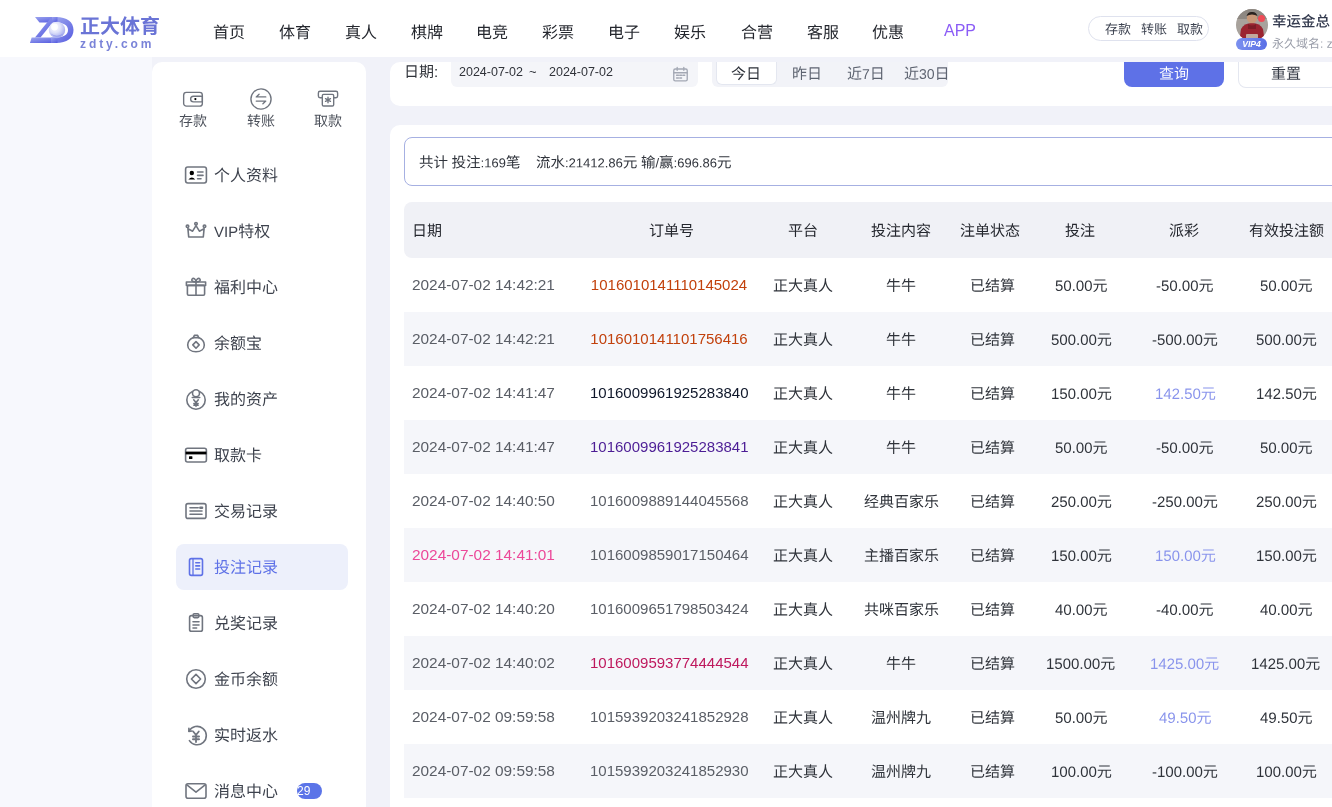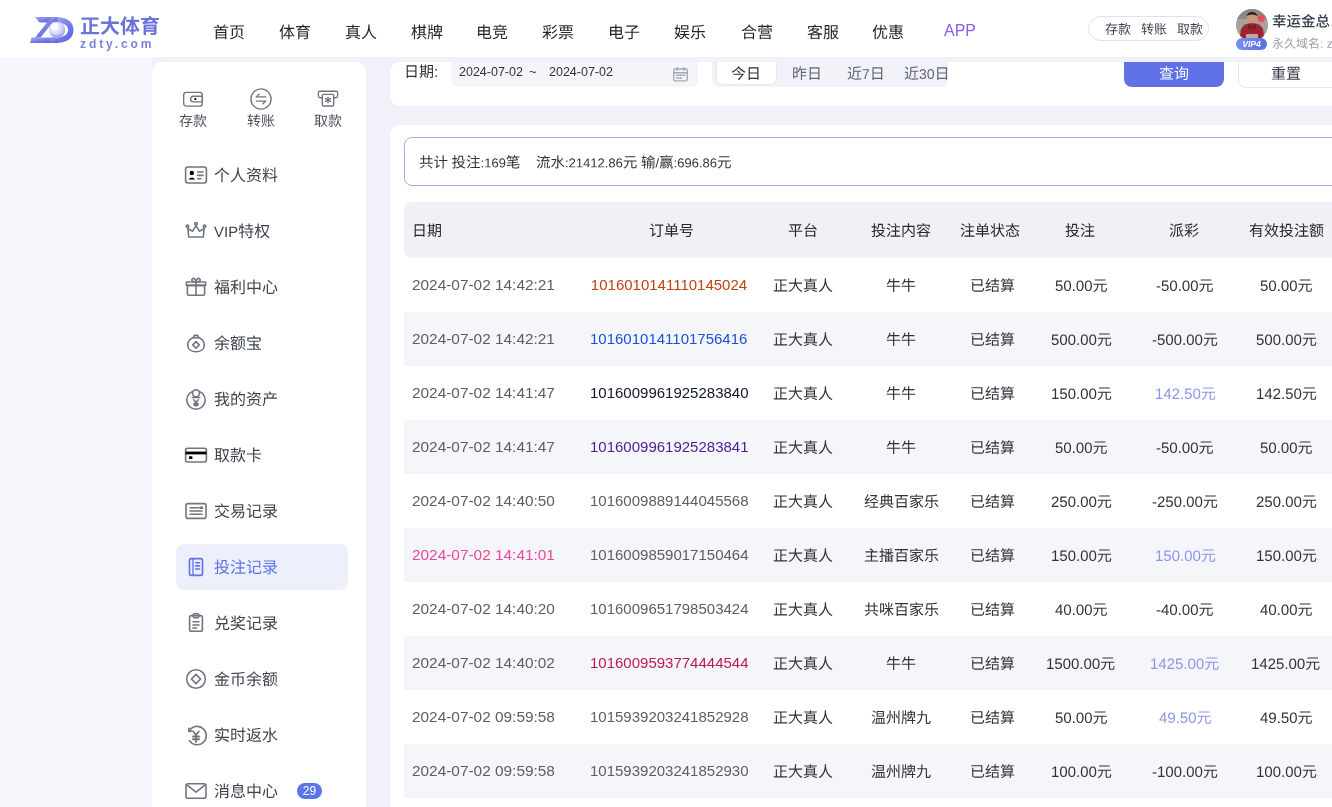--- a/index.html
+++ b/index.html
@@ -428,21 +428,21 @@
 <svg style="position:absolute;left:184px;top:779px" width="24" height="24" viewBox="0 0 24 24" fill="none" stroke="#70757f" stroke-width="1.60" stroke-linecap="round" stroke-linejoin="round">
     <rect x="2" y="4.8" width="20" height="14.4" rx="2"></rect>
     <path d="M3.2 6.2 L12 13.2 L20.8 6.2"></path>
   </svg>
 <svg style="position:absolute;left:214.0px;top:779.8px;overflow:visible;" width="64" height="22" fill="#3d424d">
     <use href="#g73" transform="translate(0.00 16.96) scale(0.01600 -0.01600)"></use>
     <use href="#g74" transform="translate(16.00 16.96) scale(0.01600 -0.01600)"></use>
     <use href="#g50" transform="translate(32.00 16.96) scale(0.01600 -0.01600)"></use>
     <use href="#g51" transform="translate(48.00 16.96) scale(0.01600 -0.01600)"></use>
   </svg>
-<div style="position:absolute;left:297px;top:783px;width:25px;height:16px;background:#5b74e8;border-radius:8px;text-align:center;font:12px 'Liberation Sans',sans-serif;color:#fff;line-height:16px">29</div>
+<div style="position:absolute;left:297px;top:783px;width:25px;height:16px;background:#5b74e8;border-radius:8px;text-align:left;font:12px 'Liberation Sans',sans-serif;color:#fff;line-height:16px">29</div>
 <div style="position:absolute;left:390px;top:62px;width:942px;height:44px;background:#fff;border-radius:10px 0 0 10px;overflow:hidden">
     <div style="position:absolute;left:61px;top:0;width:247px;height:25px;background:#f4f5f9;border-radius:0 0 6px 6px"></div>
     <div style="position:absolute;left:322px;top:0;width:236px;height:25px;background:#f2f3f8;border-radius:0 0 6px 6px"></div>
     <div style="position:absolute;left:326px;top:0;width:61px;height:23px;background:#fff;border:1px solid #e4e7f0;border-top:none;border-radius:0 0 6px 6px;box-sizing:border-box"></div>
     <div style="position:absolute;left:734px;top:0;width:100px;height:25px;background:#5e71e7;border-radius:0 0 8px 8px"></div>
     <div style="position:absolute;left:848px;top:0;width:100px;height:26px;background:#fff;border:1px solid #e4e7f0;border-top:none;border-radius:0 0 8px 8px;box-sizing:border-box"></div>
   </div>
 <svg style="position:absolute;left:404.0px;top:60.5px;overflow:visible;" width="34" height="21" fill="#2e3138">
     <use href="#g75" transform="translate(0.00 15.90) scale(0.01500 -0.01500)"></use>
     <use href="#g76" transform="translate(15.00 15.90) scale(0.01500 -0.01500)"></use>
@@ -602,21 +602,21 @@
 <svg style="position:absolute;left:1259.7px;top:274.5px;overflow:visible;" width="53" height="21" fill="#2f333a">
     <use href="#g120" transform="translate(0.00 15.90) scale(0.00732 -0.00732)"></use>
     <use href="#g82" transform="translate(8.34 15.90) scale(0.00732 -0.00732)"></use>
     <use href="#g96" transform="translate(16.68 15.90) scale(0.00732 -0.00732)"></use>
     <use href="#g82" transform="translate(20.85 15.90) scale(0.00732 -0.00732)"></use>
     <use href="#g82" transform="translate(29.19 15.90) scale(0.00732 -0.00732)"></use>
     <use href="#g98" transform="translate(37.54 15.90) scale(0.01500 -0.01500)"></use>
   </svg>
 <div style="position:absolute;left:404px;top:312px;width:928px;height:54px;background:#f5f6fa"></div>
 <div style="position:absolute;left:412px;top:330px;font:15.4px 'Liberation Sans',sans-serif;color:#5a5e66">2024-07-02 14:42:21</div>
-<div style="position:absolute;left:590px;top:330px;width:158px;font:15px 'Liberation Sans',sans-serif;color:#1d4ed8">1016010141101756416</div>
+<div style="position:absolute;left:590px;top:330px;width:158px;text-align:center;font:15px 'Liberation Sans',sans-serif;color:#c2410c">1016010141101756416</div>
 <svg style="position:absolute;left:773.0px;top:328.5px;overflow:visible;" width="60" height="21" fill="#2f333a">
     <use href="#g114" transform="translate(0.00 15.90) scale(0.01500 -0.01500)"></use>
     <use href="#g115" transform="translate(15.00 15.90) scale(0.01500 -0.01500)"></use>
     <use href="#g8" transform="translate(30.00 15.90) scale(0.01500 -0.01500)"></use>
     <use href="#g9" transform="translate(45.00 15.90) scale(0.01500 -0.01500)"></use>
   </svg>
 <svg style="position:absolute;left:886.0px;top:328.5px;overflow:visible;" width="30" height="21" fill="#2f333a">
     <use href="#g116" transform="translate(0.00 15.90) scale(0.01500 -0.01500)"></use>
     <use href="#g116" transform="translate(15.00 15.90) scale(0.01500 -0.01500)"></use>
   </svg>

